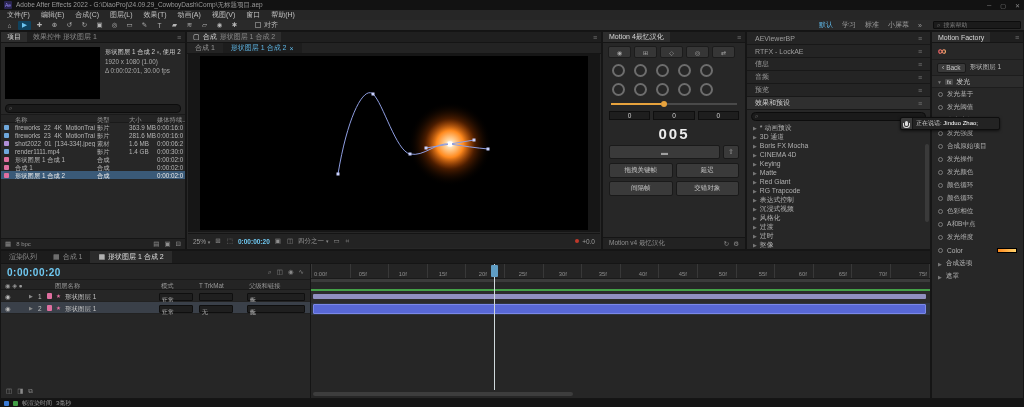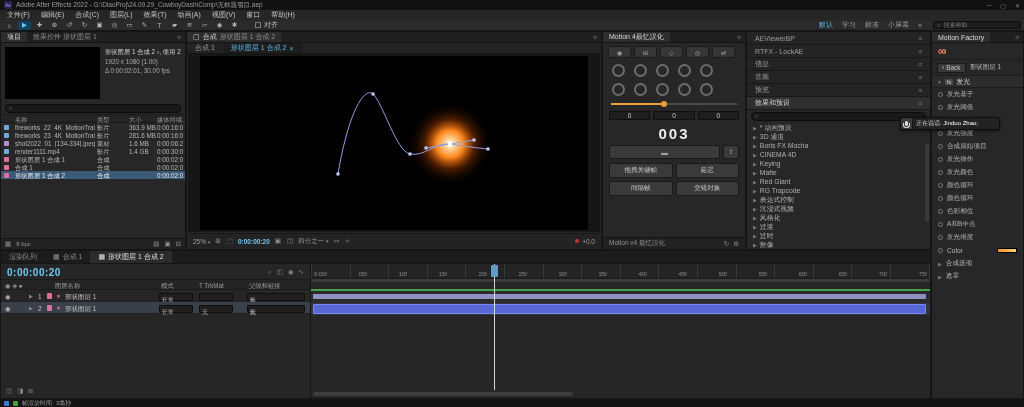--- a/index.html
+++ b/index.html
@@ -383,21 +383,21 @@
     <div class="m-slider">
       <span class="track"></span>
         <span class="fill"></span>
         <span class="knob"></span>
     </div>
     <div class="m-nums">
       <span class="m-num">0</span>
       <span class="m-num">0</span>
       <span class="m-num">0</span>
     </div>
-    <div class="m-big">003</div>
+    <div class="m-big">005</div>
     <div class="m-action">
       <span class="m-wide">▬</span>
       <span class="m-small">⇧</span>
     </div>
     <div class="m-btns">
 
     <span class="m-btn">拖拽关键帧</span>
         <span class="m-btn">延迟</span>
         <span class="m-btn">间隔帧</span>
         <span class="m-btn">交错对象</span>

